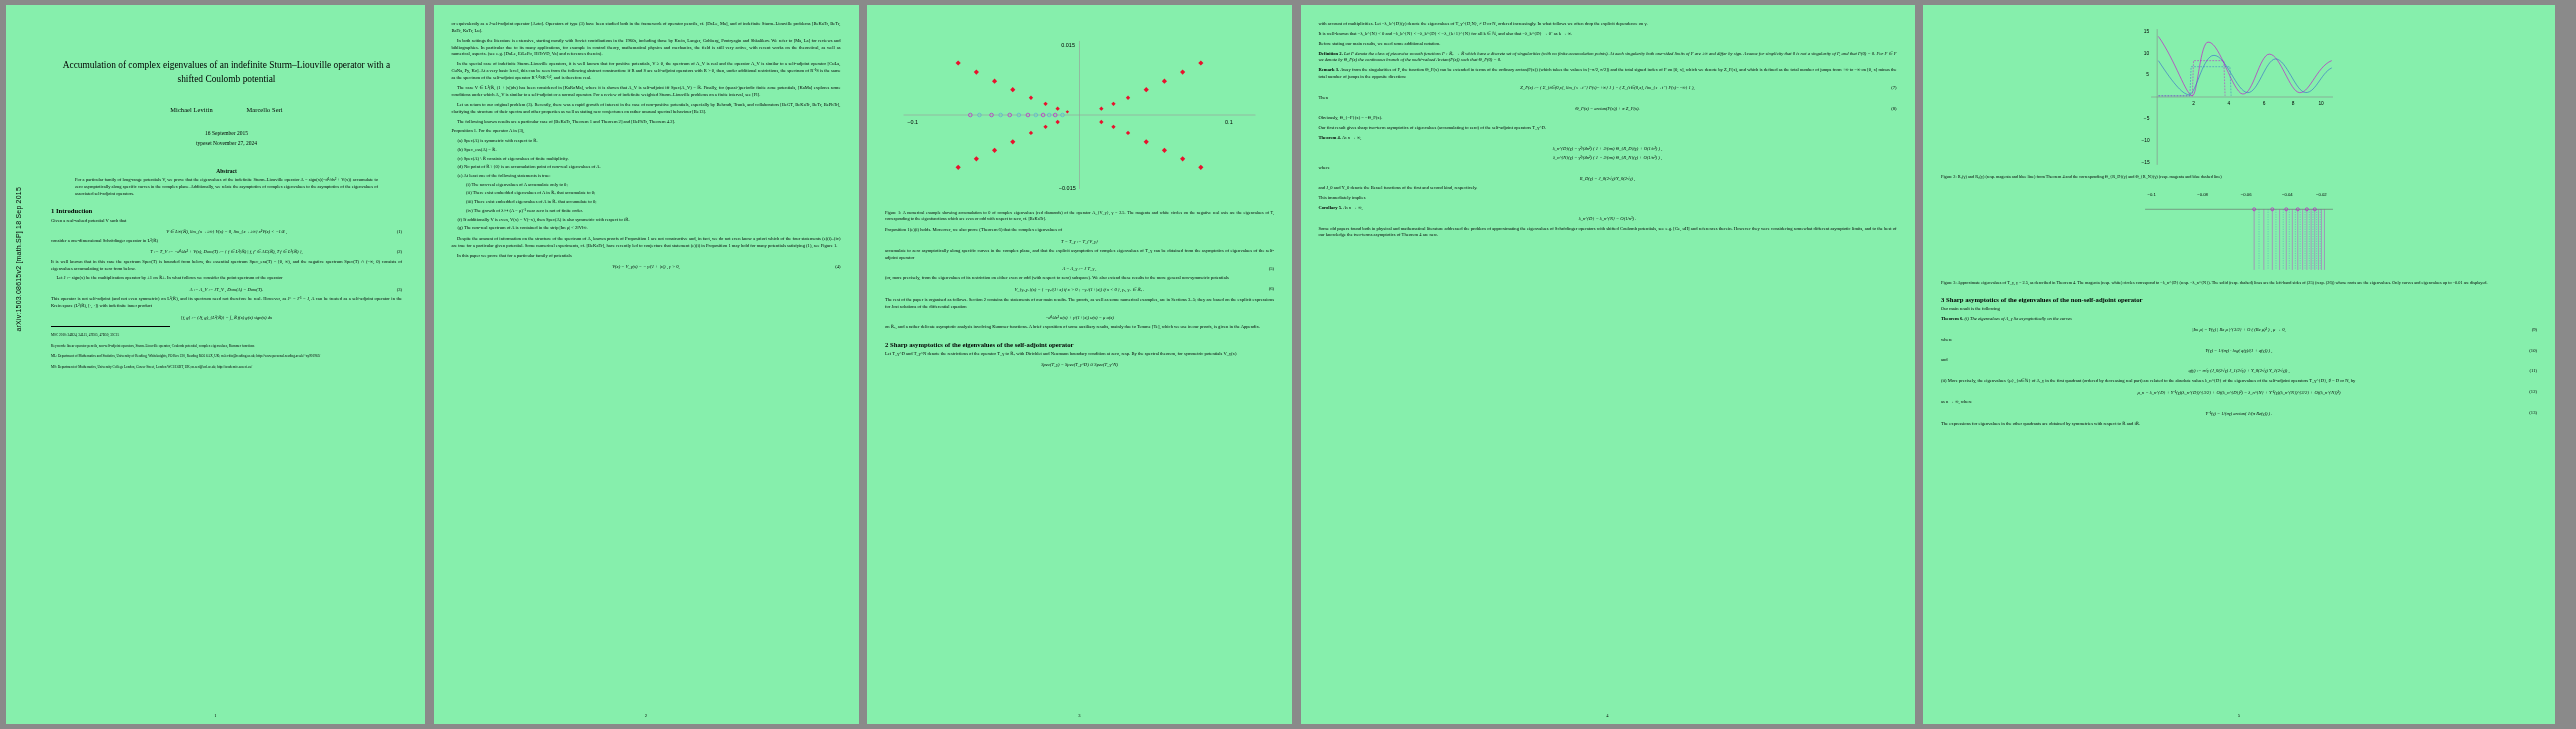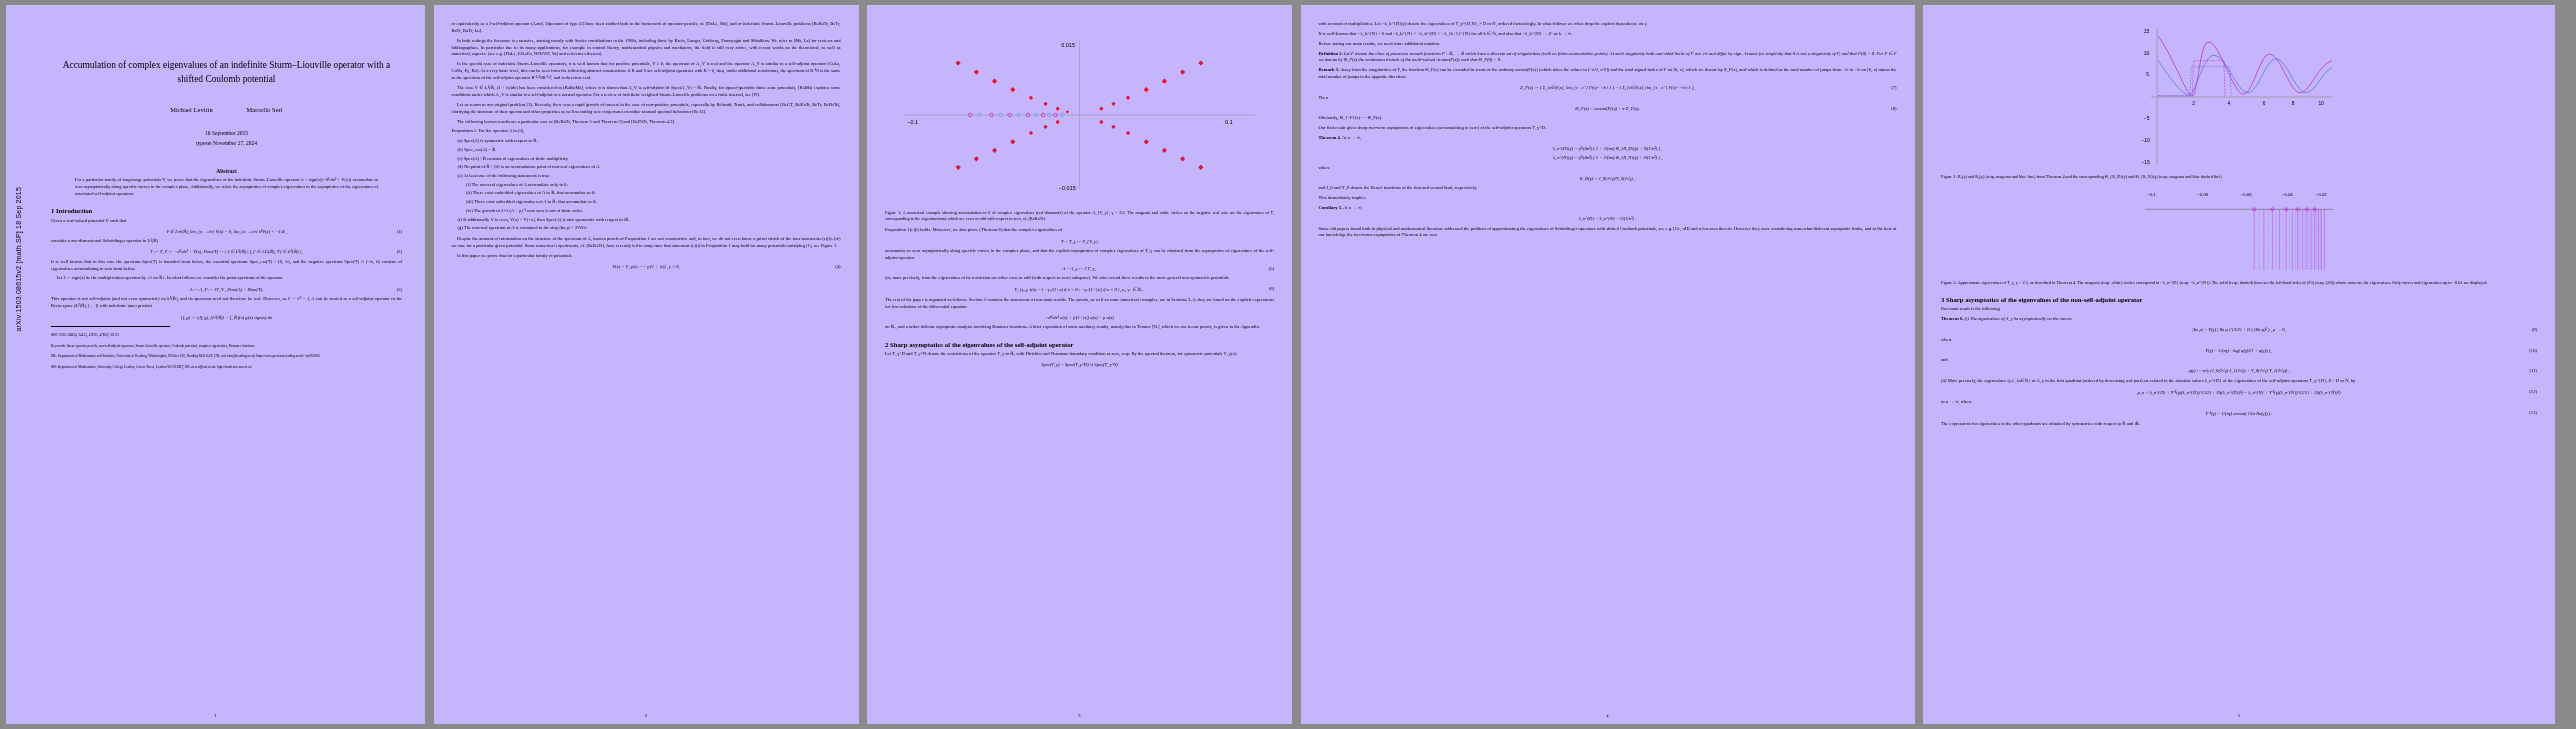--- a/index.html
+++ b/index.html
@@ -1,18 +1,18 @@
 <!DOCTYPE html>
 <html style="font-size:9.7px"><head>
 <meta charset="utf-8">
 <style>
   html,body{margin:0;padding:0;background:#8a8a8a;}
   body{width:2576px;height:729px;font-family:"Liberation Serif",serif;}
   .sheet-row{display:flex;gap:8.5px;padding:4.9px 6px;box-sizing:border-box;height:729px;}
-  .page{background:#c4b5fd;position:relative;box-sizing:border-box;overflow:hidden;}
+  .page{background:#86efac;position:relative;box-sizing:border-box;overflow:hidden;}
   .p1{width:419px;height:719px;padding:20.7px 23px 12px 45px;}
   .p2{width:425px;height:719px;padding:16px 18px 12px 18px;}
   .p3{width:425px;height:719px;padding:16px 18px 12px 18px;}
   .p4{width:614px;height:719px;padding:16px 18px 12px 18px;}
   .p5{width:632px;height:719px;padding:16px 18px 12px 18px;}
 
   .arxiv{position:absolute;left:8.5px;top:182px;writing-mode:vertical-rl;transform:rotate(180deg);
          font-family:"Liberation Sans",sans-serif;font-size:7px;letter-spacing:0.2px;color:#000;}
 
   .title{text-align:center;font-size:9.4px;line-height:1.5;margin:32px 4.9px 0 4.9px;}

